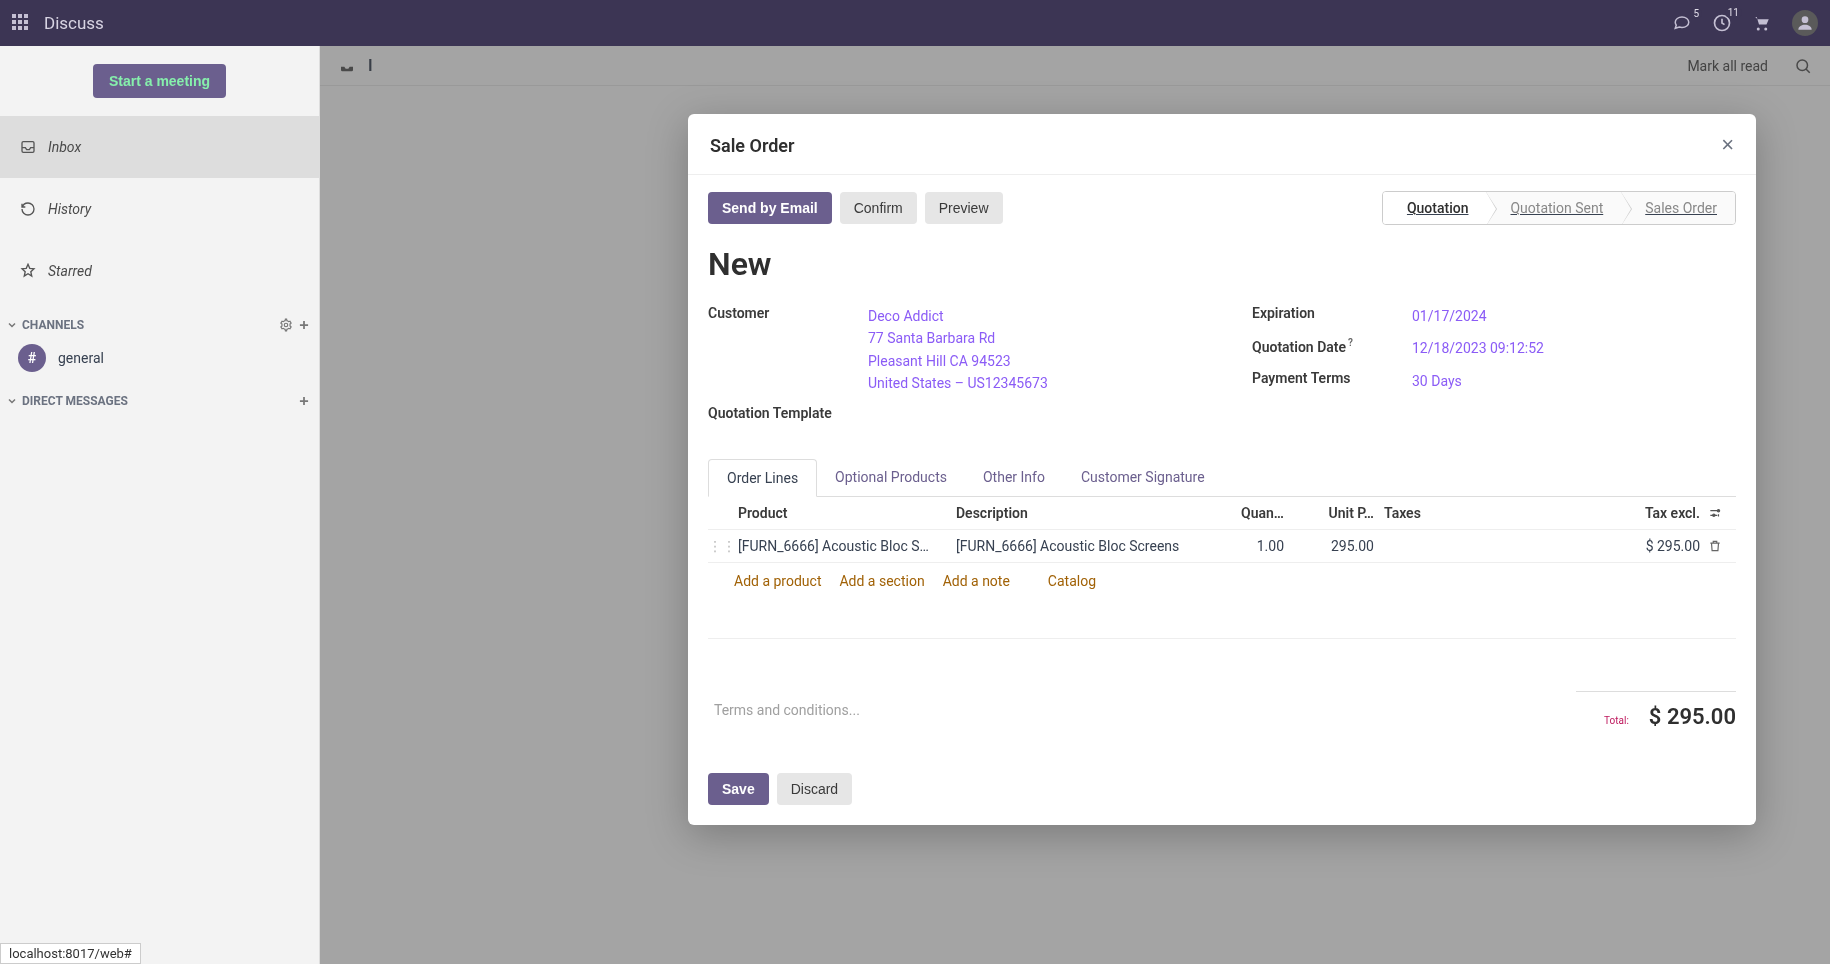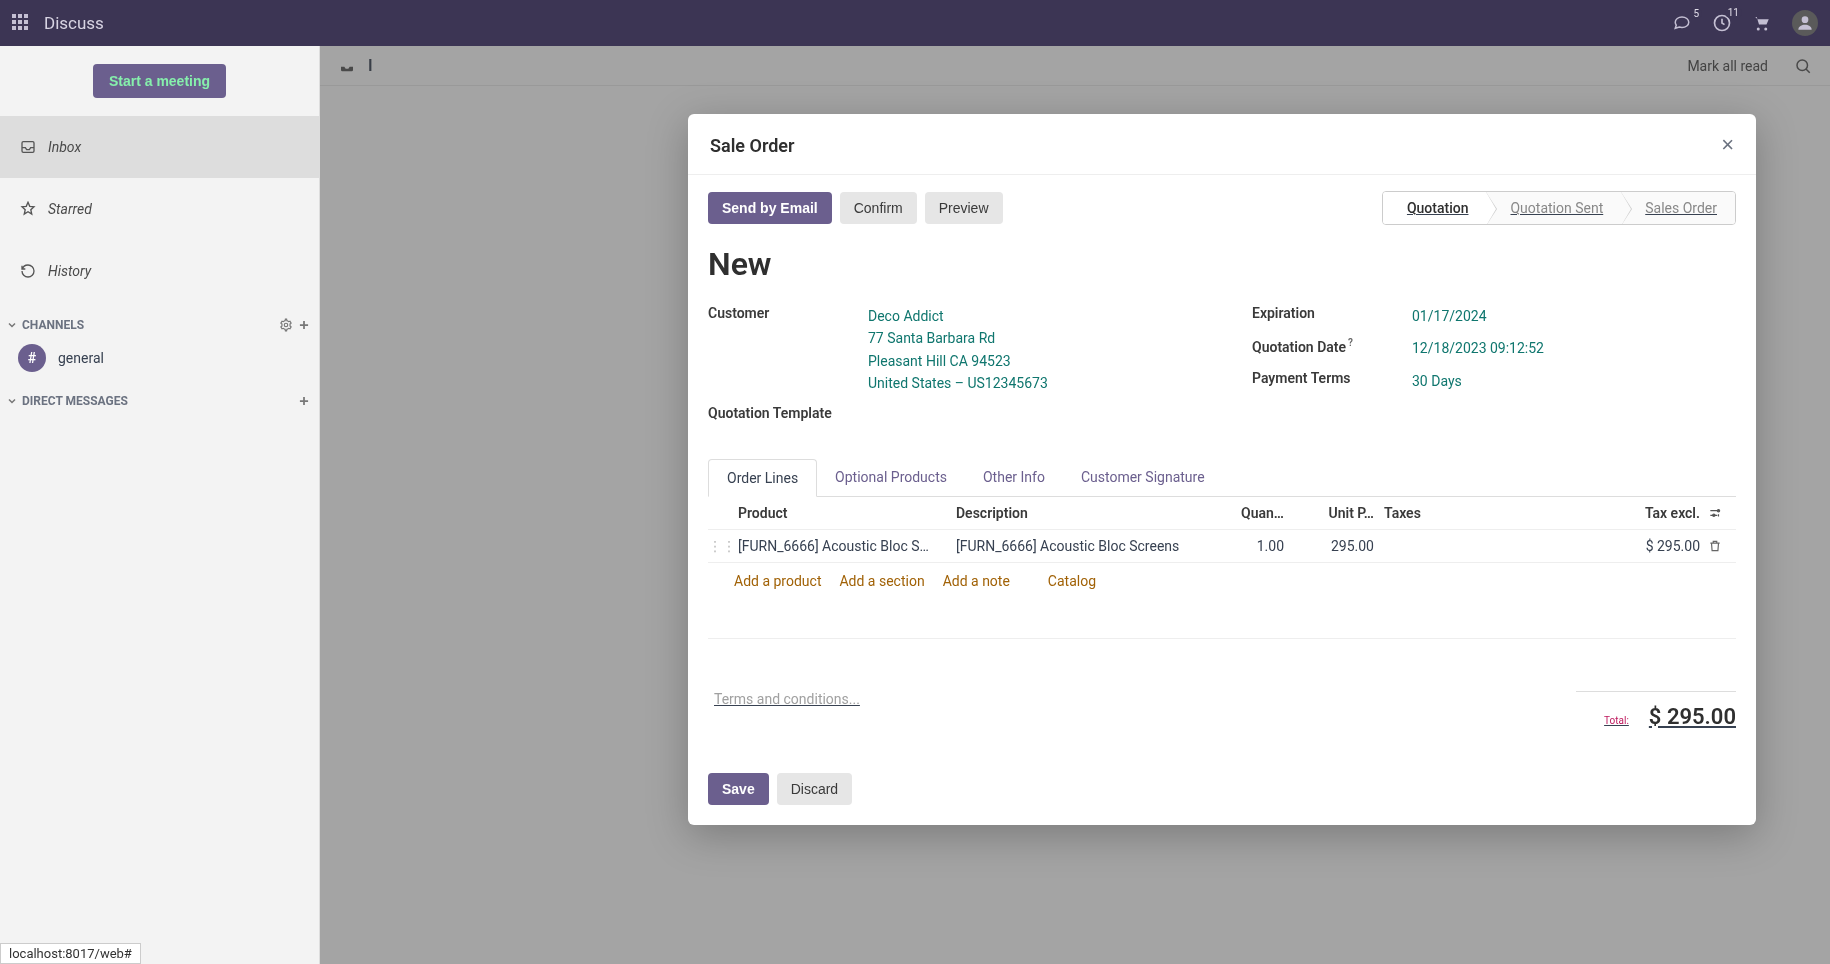--- a/index.html
+++ b/index.html
@@ -287,21 +287,21 @@
   font-size: 14px;
 }
 .field-label {
   width: 160px;
   font-weight: 600;
   color: #3a3a3a;
   position: relative;
 }
 .field-label sup { font-size: 10px; color: #666; margin-left: 2px; }
 .field-value {
-  color: #0f766e;
+  color: #8b5cf6;
   line-height: 1.6;
 }
 
 .tabs {
   display: flex;
   border-bottom: 1px solid #ddd;
   margin-top: 28px;
 }
 .tab {
   padding: 10px 18px;
@@ -344,22 +344,22 @@
   font-size: 14px;
 }
 .add-links a { color: #a16207; cursor: pointer; text-decoration: none; }
 .add-links .catalog { margin-left: 20px; }
 
 .blank-row { height: 40px; border-bottom: 1px solid #eee; }
 .spacer-row { height: 36px; }
 
 .footer-row {
   display: flex;
+  align-items: center;
   padding: 16px 0 30px;
-  text-decoration: underline;
 }
 .terms {
   color: #a0a0a0;
   font-size: 14px;
   padding-left: 6px;
 }
 .total-block {
   margin-left: auto;
   border-top: 1px solid #ddd;
   padding-top: 12px;
@@ -441,29 +441,29 @@
     <button class="start-meeting">Start a meeting</button>
 
     <div class="nav-item active">
       <svg width="16" height="16" viewBox="0 0 24 24" fill="none" stroke="#555" stroke-width="2">
           <path d="M3 13h5l2 3h4l2-3h5M3 13V6a2 2 0 012-2h14a2 2 0 012 2v7M3 13v5a2 2 0 002 2h14a2 2 0 002-2v-5"></path>
         </svg>
       <span>Inbox</span>
     </div>
     <div class="nav-item">
       <svg width="16" height="16" viewBox="0 0 24 24" fill="none" stroke="#555" stroke-width="2">
-          <path d="M12 2l2.6 6 6.4.6-4.8 4.5 1.4 6.4L12 16l-5.6 3.5 1.4-6.4L3 8.6 9.4 8z"></path>
-        </svg>
-      <span>Starred</span>
+          <path d="M3 12a9 9 0 109-9 9 9 0 00-8.7 7M3 4v5h5"></path>
+        </svg>
+      <span>History</span>
     </div>
     <div class="nav-item">
       <svg width="16" height="16" viewBox="0 0 24 24" fill="none" stroke="#555" stroke-width="2">
-          <path d="M3 12a9 9 0 109-9 9 9 0 00-8.7 7M3 4v5h5"></path>
-        </svg>
-      <span>History</span>
+          <path d="M12 2l2.6 6 6.4.6-4.8 4.5 1.4 6.4L12 16l-5.6 3.5 1.4-6.4L3 8.6 9.4 8z"></path>
+        </svg>
+      <span>Starred</span>
     </div>
 
     <div class="nav-section">
       <svg width="12" height="12" viewBox="0 0 24 24" fill="none" stroke="#777" stroke-width="3">
           <path d="M6 9l6 6 6-6"></path>
         </svg>
       <span class="sect-title">CHANNELS</span>
       <svg width="14" height="14" viewBox="0 0 24 24" fill="none" stroke="#777" stroke-width="2">
           <circle cx="12" cy="12" r="3"></circle>
           <path d="M19 12a7 7 0 00-.2-1.7l2-1.5-2-3.4-2.3.9a7 7 0 00-3-1.7L13 2h-2l-.5 2.6a7 7 0 00-3 1.7l-2.3-.9-2 3.4 2 1.5A7 7 0 005 12c0 .6.1 1.1.2 1.7l-2 1.5 2 3.4 2.3-.9a7 7 0 003 1.7L11 22h2l.5-2.6a7 7 0 003-1.7l2.3.9 2-3.4-2-1.5c.1-.6.2-1.1.2-1.7z"></path>

